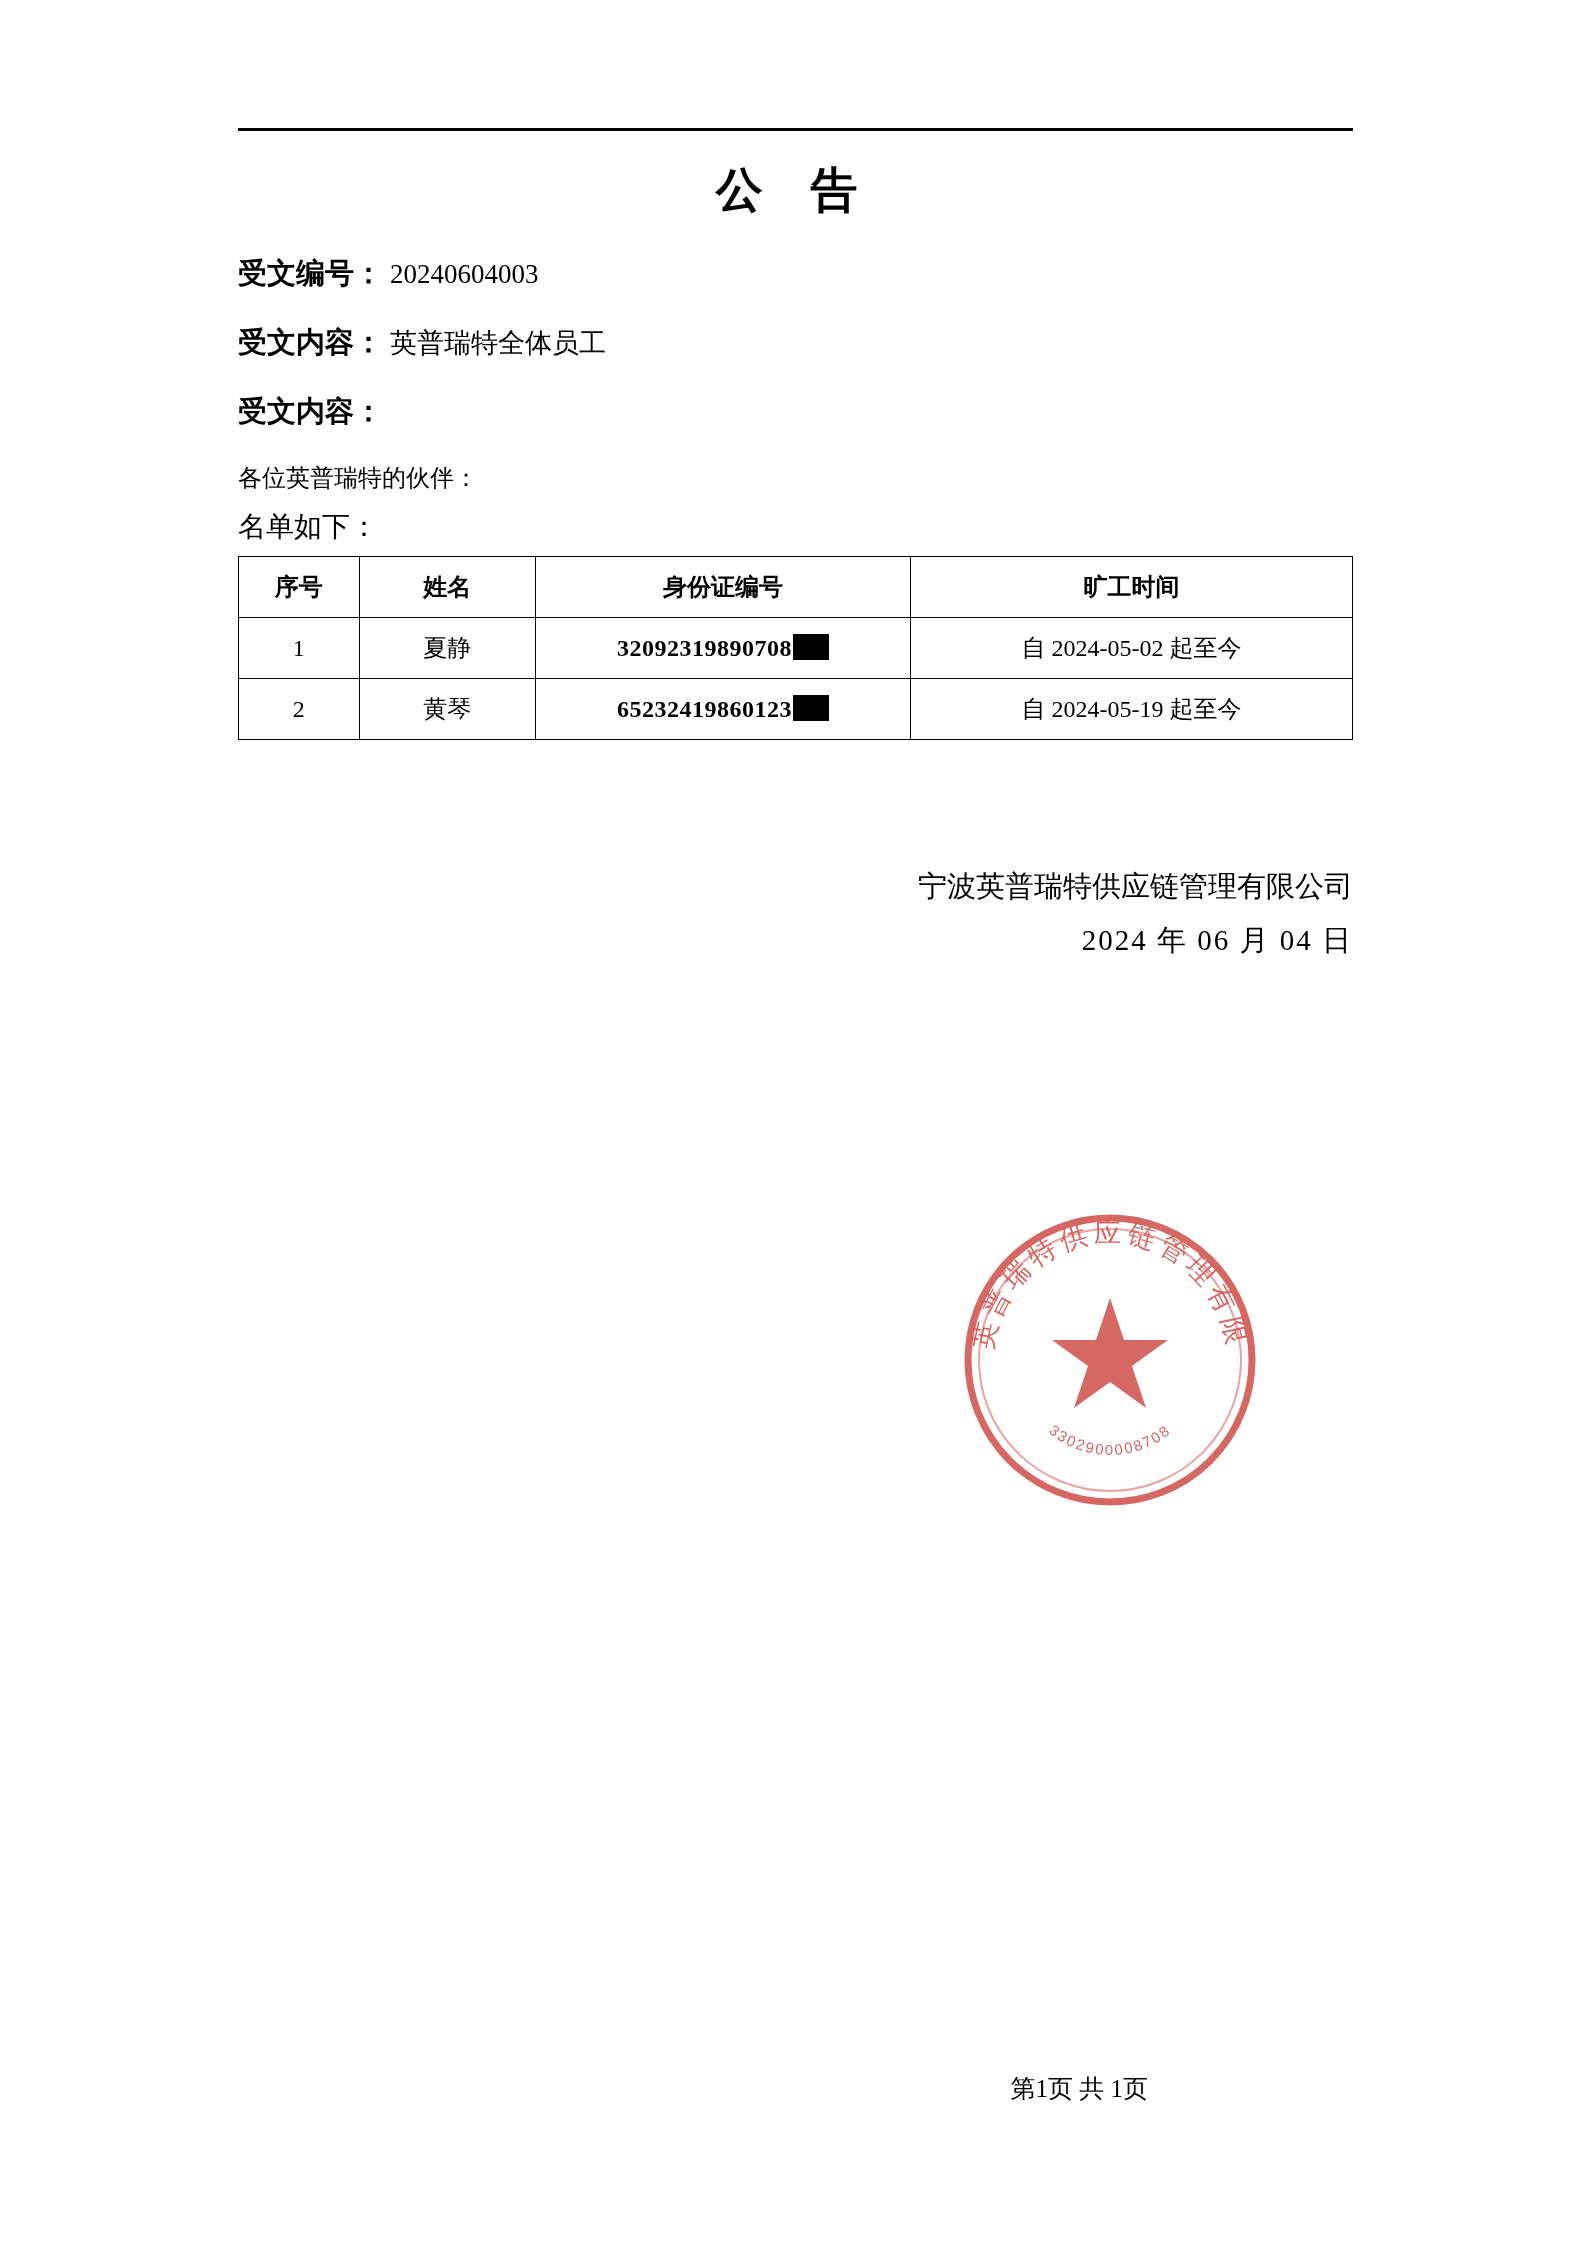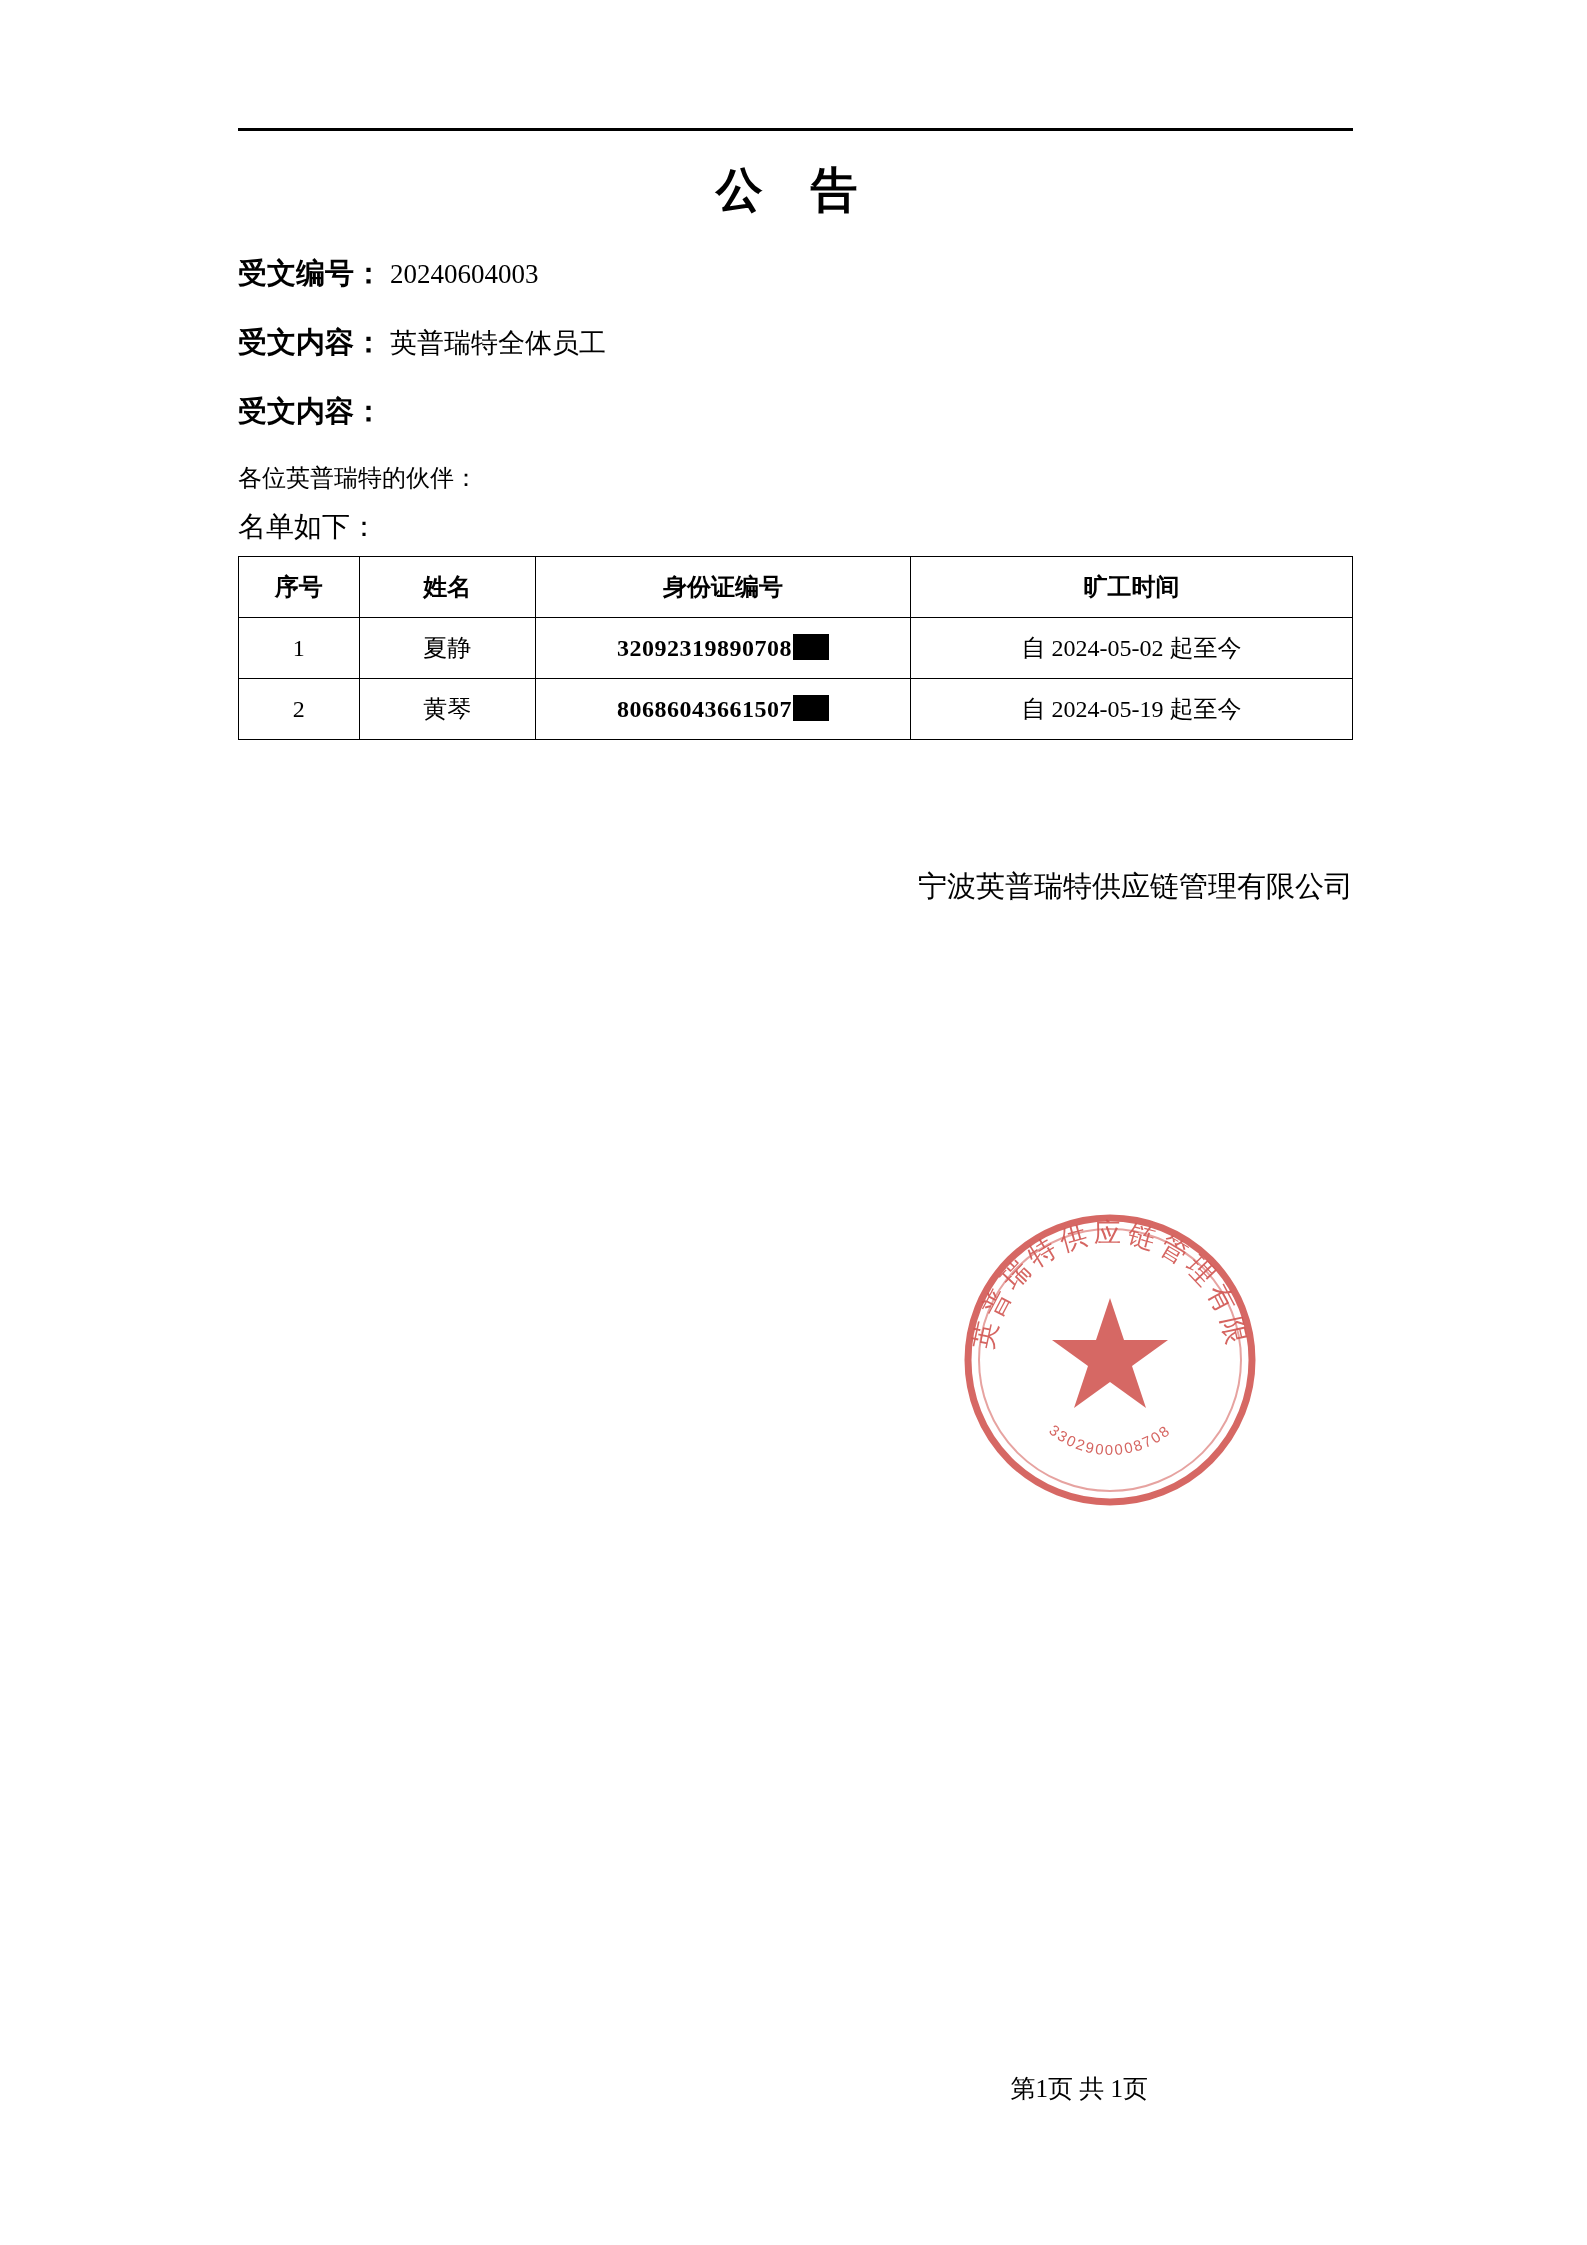--- a/index.html
+++ b/index.html
@@ -174,28 +174,29 @@
       <tbody>
         <tr>
           <td>1</td>
           <td>夏静</td>
           <td class="id-cell"><span>32092319890708</span><span class="redact"></span></td>
           <td>自 2024-05-02 起至今</td>
         </tr>
         <tr>
           <td>2</td>
           <td>黄琴</td>
-          <td class="id-cell"><span>80686043661507</span><span class="redact"></span></td>
+          <td class="id-cell"><span>65232419860123</span><span class="redact"></span></td>
           <td>自 2024-05-19 起至今</td>
         </tr>
       </tbody>
     </table>
 
     <div class="signature">
       <div>宁波英普瑞特供应链管理有限公司</div>
+      <div class="sig-date">2024 年 06 月 04 日</div>
     </div>
 
   </div>
 
   <div class="page-seal-layer">
     <svg class="seal" viewBox="0 0 300 300">
       <defs>
         <path id="sealArcTop" d="M 32,150 A 118,118 0 0 1 268,150"></path>
         <path id="sealArcBottom" d="M 55,150 A 95,95 0 0 0 245,150"></path>
       </defs>

